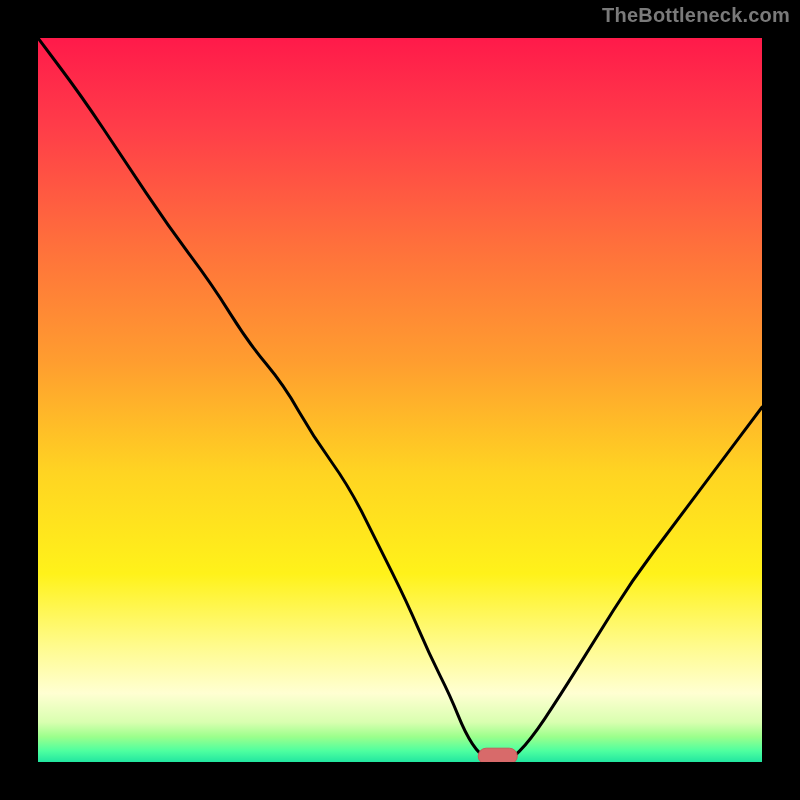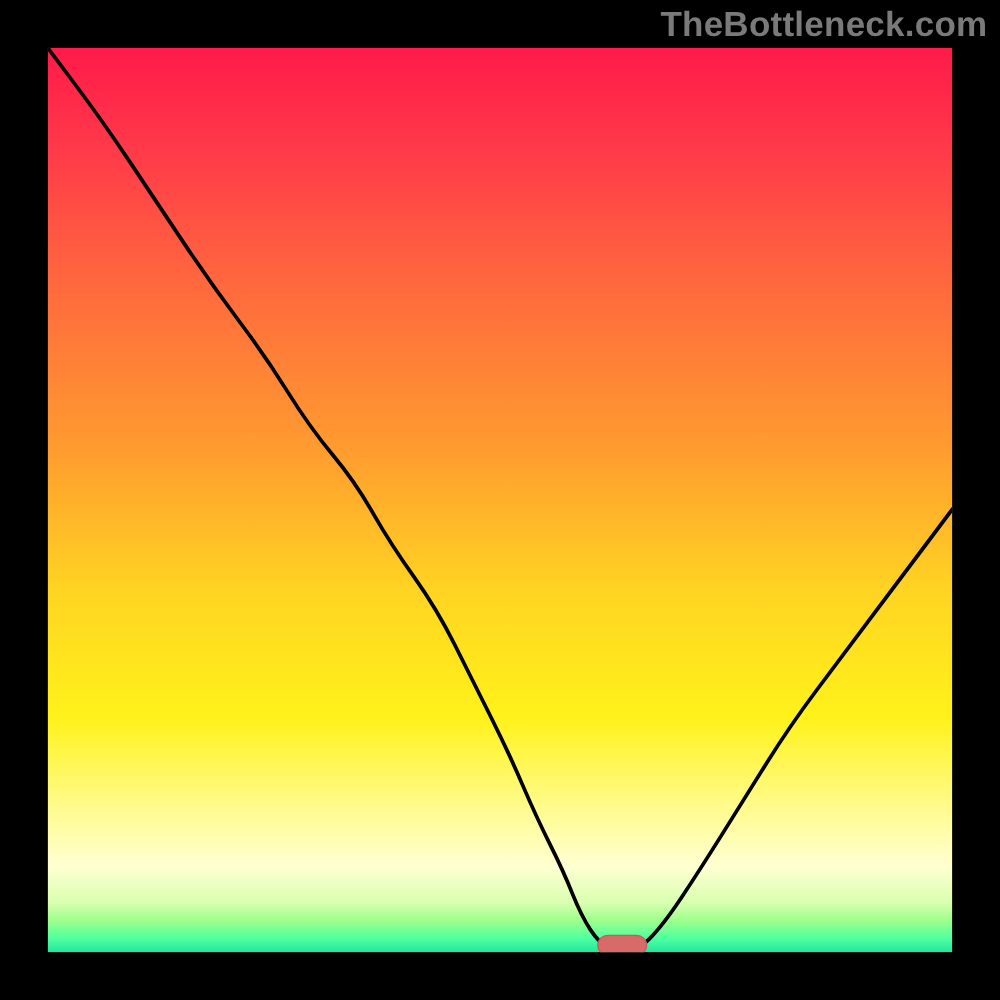--- a/index.html
+++ b/index.html
@@ -24,21 +24,21 @@
     top: 38px;
     width: 724px;
     height: 724px;
     overflow: hidden;
   }
   .watermark {
     position: absolute;
     top: 4px;
     right: 10px;
     font-family: Arial, Helvetica, sans-serif;
-    font-size: 28px;
+    font-size: 20px;
     font-weight: 600;
     color: #7a7a7a;
     letter-spacing: 0.2px;
     user-select: none;
   }
   svg { display: block; }
 </style>
 </head>
 <body>
 

